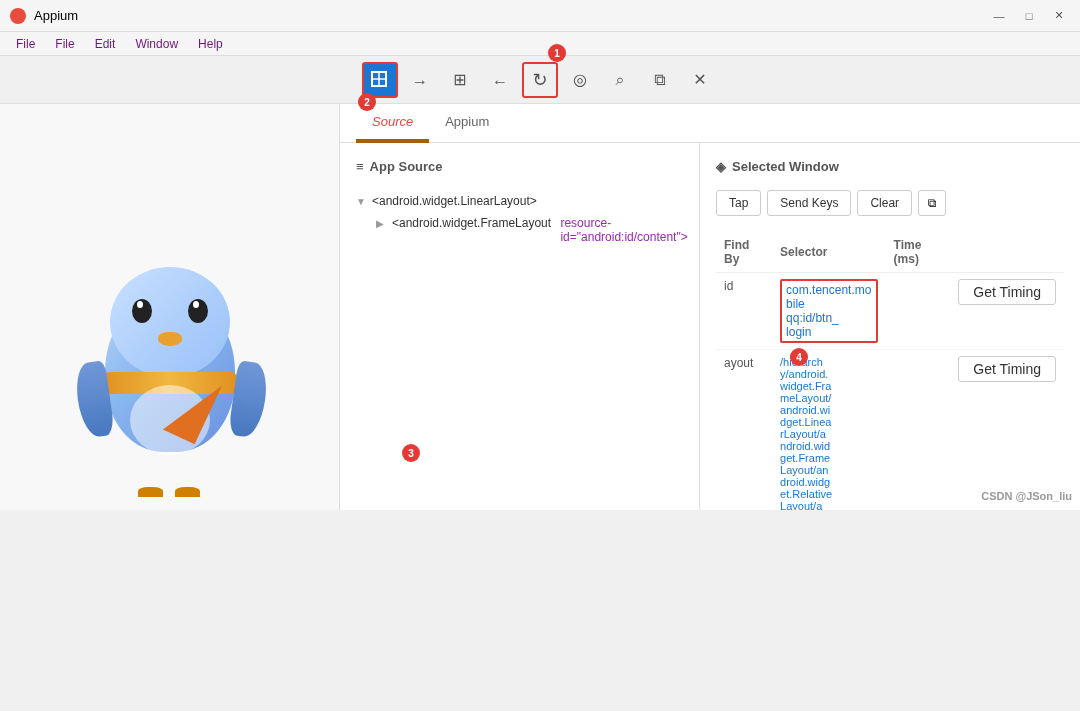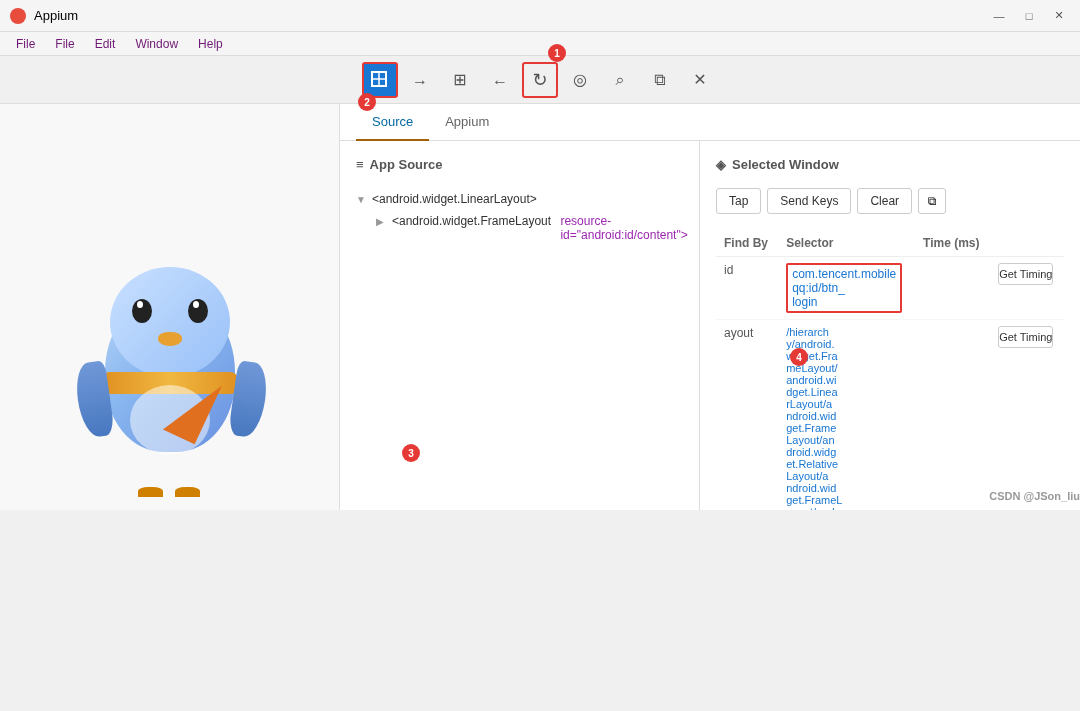--- a/index.html
+++ b/index.html
@@ -150,22 +150,23 @@
     }
     .tab {
       padding: 10px 16px;
       cursor: pointer;
       font-size: 13px;
       color: #666;
       border-bottom: 2px solid transparent;
       margin-bottom: -1px;
     }
     .tab.active {
-      color: #0369a1;
-      border-bottom: 2px solid #a16207;
+      color: #ef4444;
+      border-bottom: 4px solid #a16207;
+      font-style: italic;
     }
 
     
     .content-area {
       display: flex;
       flex: 1;
       overflow: hidden;
     }
 
     
@@ -259,25 +260,25 @@
       margin-left: 32px;
     }
     .selector-highlighted {
       border: 2px solid #e53935;
       display: inline-block;
       padding: 2px 4px;
       border-radius: 2px;
       color: #1976d2;
     }
     .get-timing-btn {
-      padding: 4px 0;
+      padding: 4px 14px;
       border: 1px solid #ccc;
       border-radius: 3px;
       background: white;
-      font-size: 11px;
+      font-size: 14px;
       cursor: pointer;
       color: #333;
       white-space: nowrap;
     }
 
     
     .badge {
       width: 18px; height: 18px;
       background: #e53935;
       border-radius: 50%;
@@ -288,21 +289,21 @@
       position: absolute;
     }
     .badge-1 { top: 44px; left: 548px; }
     .badge-2 { top: 92px; left: 358px; }
     .badge-3 { bottom: 58px; left: 412px; }
     .badge-4 { top: 340px; right: 290px; }
 
     .watermark {
       position: absolute;
       bottom: 8px;
-      right: 0;
+      right: 8px;
       font-size: 11px;
       color: #999;
       font-weight: bold;
     }
   </style>
 </head>
 <body>
 
 <div style="position:relative; width:1080px; height:510px; overflow:hidden;">
 

